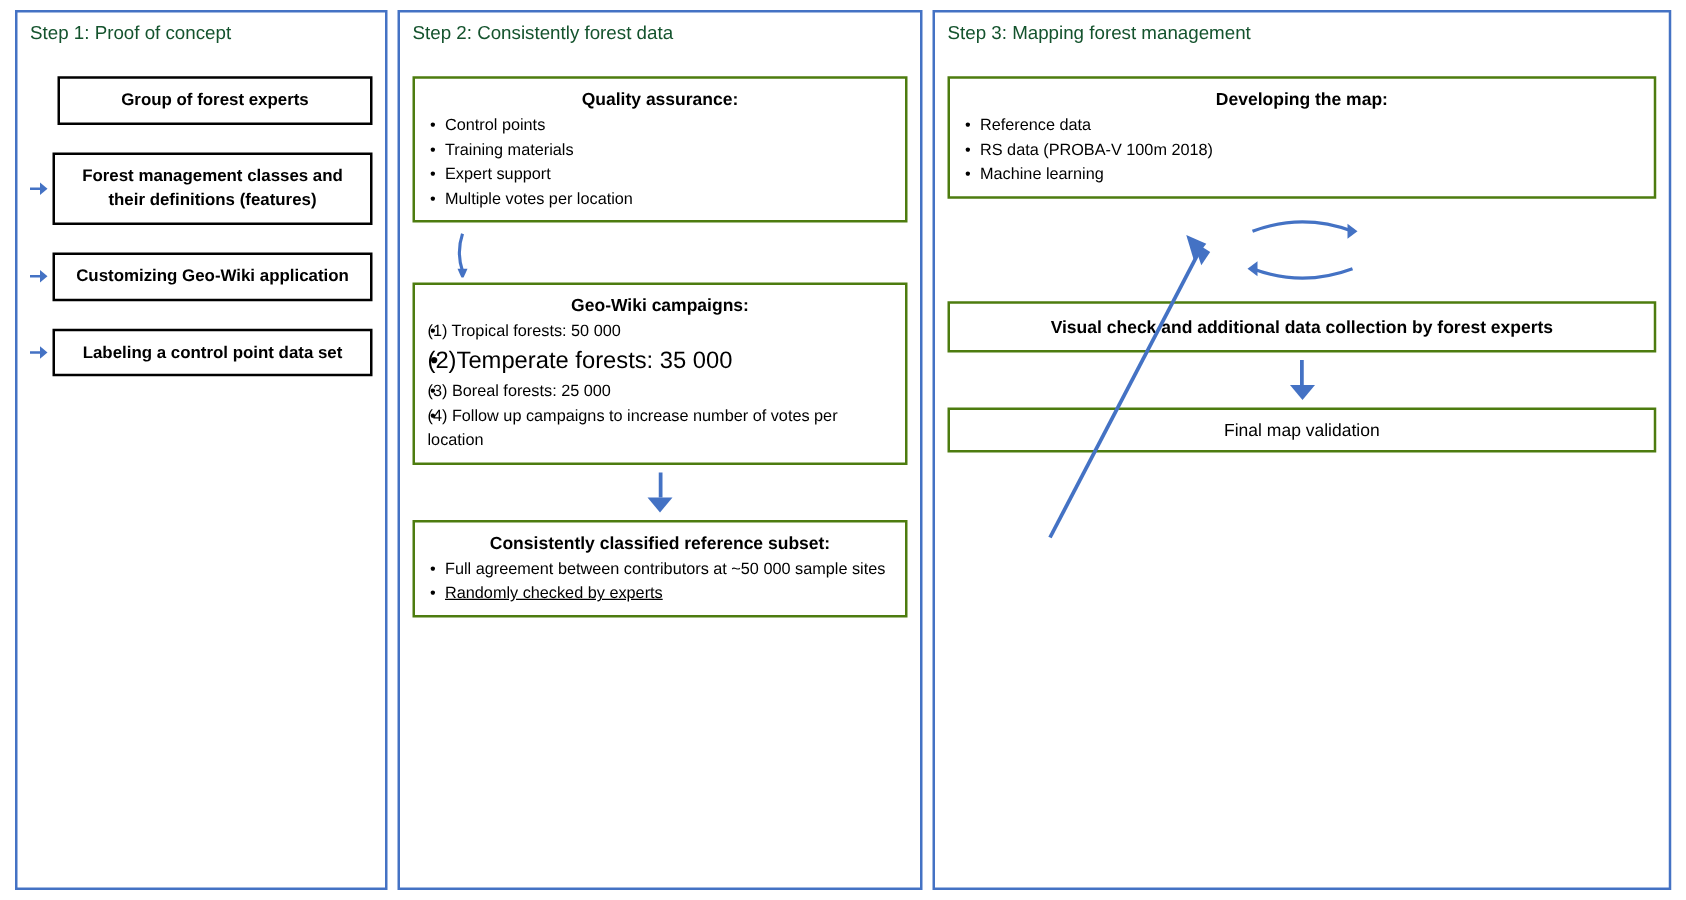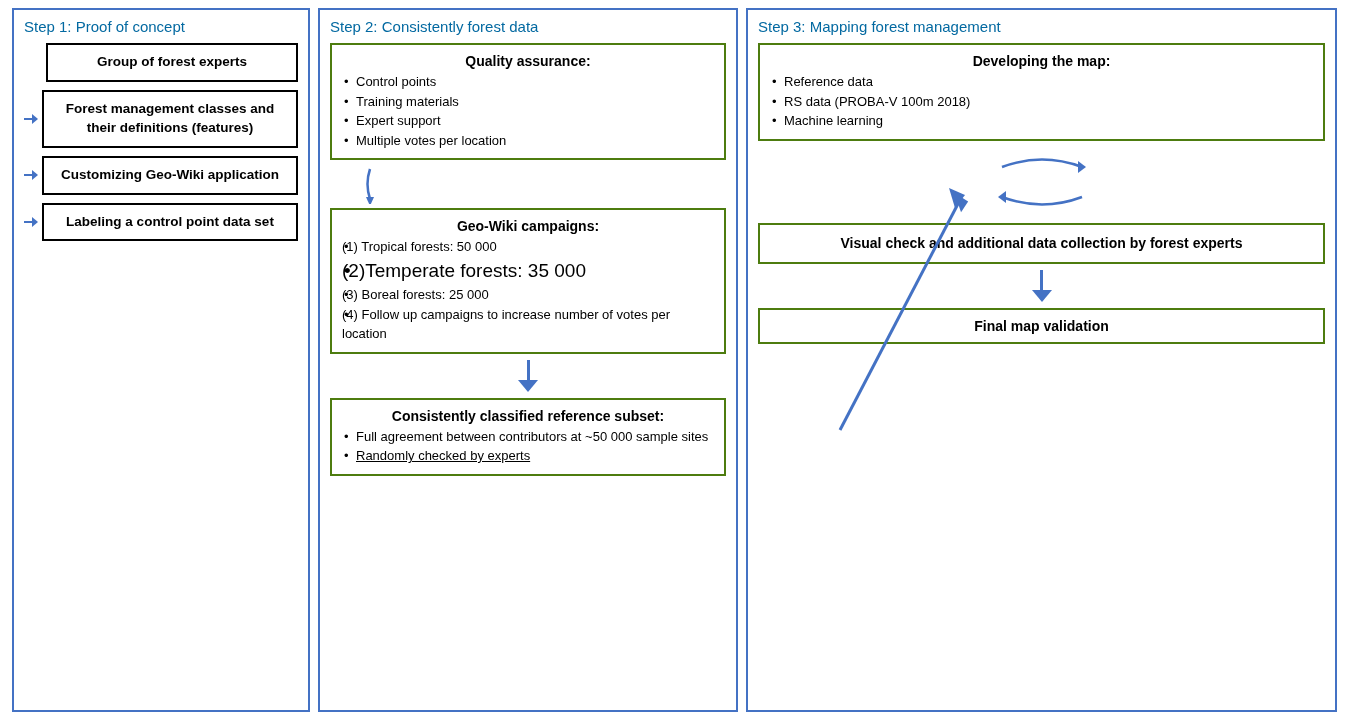--- a/index.html
+++ b/index.html
@@ -41,22 +41,22 @@
       position: relative;
     }
 
     .col-step1 { width: 298px; }
     .col-step2 { width: 420px; }
     .col-step3 { flex: 1; }
 
     .col-header {
       font-size: 15px;
       font-weight: normal;
-      margin-bottom: 8px;
-      color: #0369a1;
+      margin-bottom: 26px;
+      color: #14532d;
     }
 
     
     .cbox {
       border: 2px solid #4d7c0f;
       padding: 8px 10px;
       background: #fff;
       margin-bottom: 0;
     }
 
@@ -83,21 +83,21 @@
     .bullet-list li::before {
       content: '•';
       position: absolute;
       left: 2px;
     }
 
     
     .s1-items {
       display: flex;
       flex-direction: column;
-      gap: 8px;
+      gap: 22px;
       flex: 1;
     }
 
     .s1-row {
       display: flex;
       align-items: center;
     }
 
     .s1-arrow {
       width: 14px;
@@ -313,21 +313,21 @@
         <div class="cbox">
           <div style="text-align:center;font-weight:bold;font-size:14px;line-height:1.5;">Visual check and additional data collection by forest experts</div>
         </div>
 
         <div class="darr">
           <div class="darr-line"></div>
           <div class="darr-head"></div>
         </div>
 
         <div class="cbox">
-          <div style="text-align:center;font-weight:bold;font-size:14px;">Final map validation</div>
+          <div style="text-align:center;font-weight:normal;font-size:14px;">Final map validation</div>
         </div>
 
       </div>
     </div>
 
   </div>
 
   <svg class="overlay-svg" xmlns="http://www.w3.org/2000/svg">
 
     <line x1="840" y1="430" x2="960" y2="200" stroke="#4472c4" stroke-width="3"></line>

